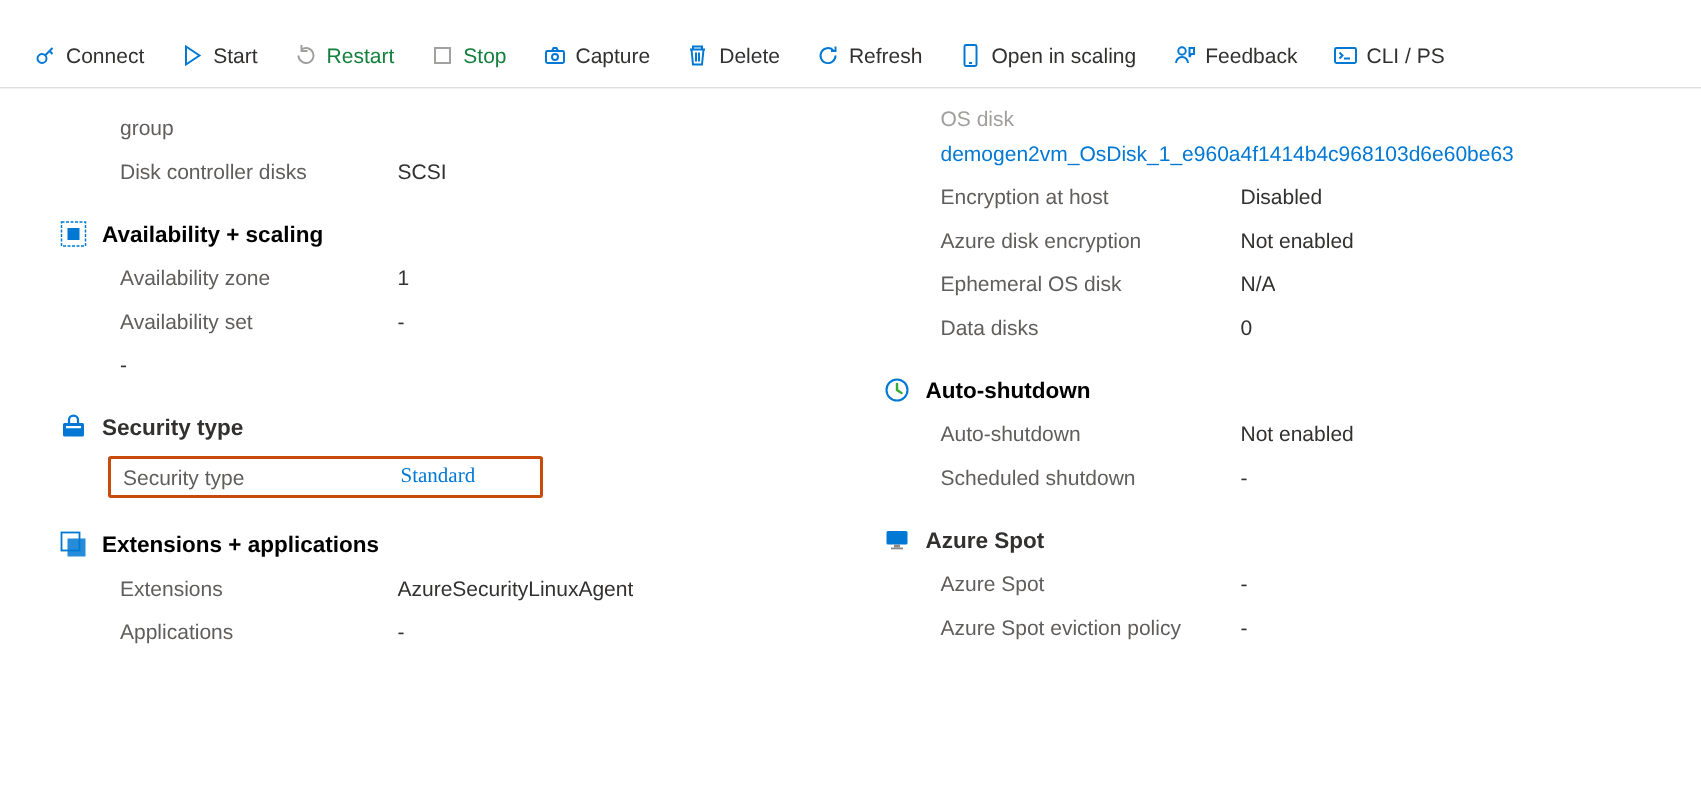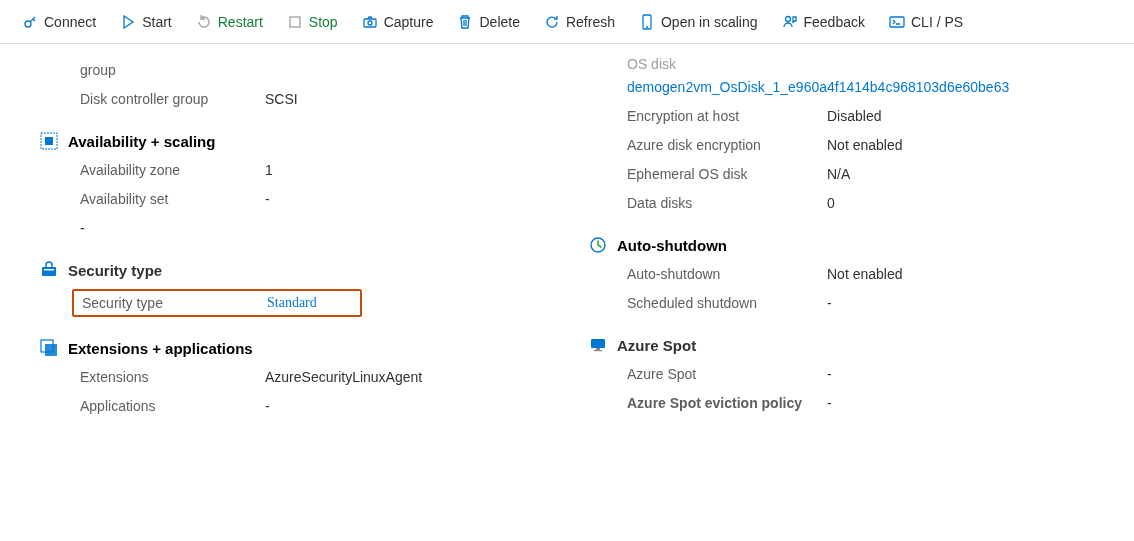--- a/index.html
+++ b/index.html
@@ -13,20 +13,21 @@
       overflow: hidden;
     }
     
     .toolbar {
       display: flex;
       align-items: center;
       gap: 4px;
       padding: 6px 12px;
       border-bottom: 1px solid #e1dfdd;
       height: 44px;
+      margin-top: 15px;
     }
     .toolbar-btn {
       display: flex;
       align-items: center;
       gap: 6px;
       padding: 4px 10px;
       cursor: pointer;
       color: #323130;
       font-size: 14px;
     }
@@ -195,21 +196,21 @@
 
 <div class="content">
 
   <div class="col">
 
     <div class="row">
       <span class="label">group</span>
       <span class="value"></span>
     </div>
     <div class="row">
-      <span class="label">Disk controller group</span>
+      <span class="label">Disk controller disks</span>
       <span class="value">SCSI</span>
     </div>
 
     <div class="section-header">
       <span class="section-icon">
         <svg viewBox="0 0 18 18">
             <rect x="1" y="1" width="16" height="16" fill="none" stroke="#0078d4" stroke-dasharray="2 1"></rect>
             <rect x="5" y="5" width="8" height="8" fill="#0078d4"></rect>
           </svg>
       </span>
@@ -312,17 +313,17 @@
             <rect x="5" y="14" width="8" height="1.2" fill="#888"></rect>
           </svg>
       </span>
       <span class="section-title">Azure Spot</span>
     </div>
     <div class="row">
       <span class="label">Azure Spot</span>
       <span class="value">-</span>
     </div>
     <div class="row">
-      <span class="label" style="white-space:normal;font-weight:bold;">Azure Spot eviction policy</span>
+      <span class="label" style="white-space:normal;">Azure Spot eviction policy</span>
       <span class="value">-</span>
     </div>
   </div>
 </div>
 
 </body></html>

